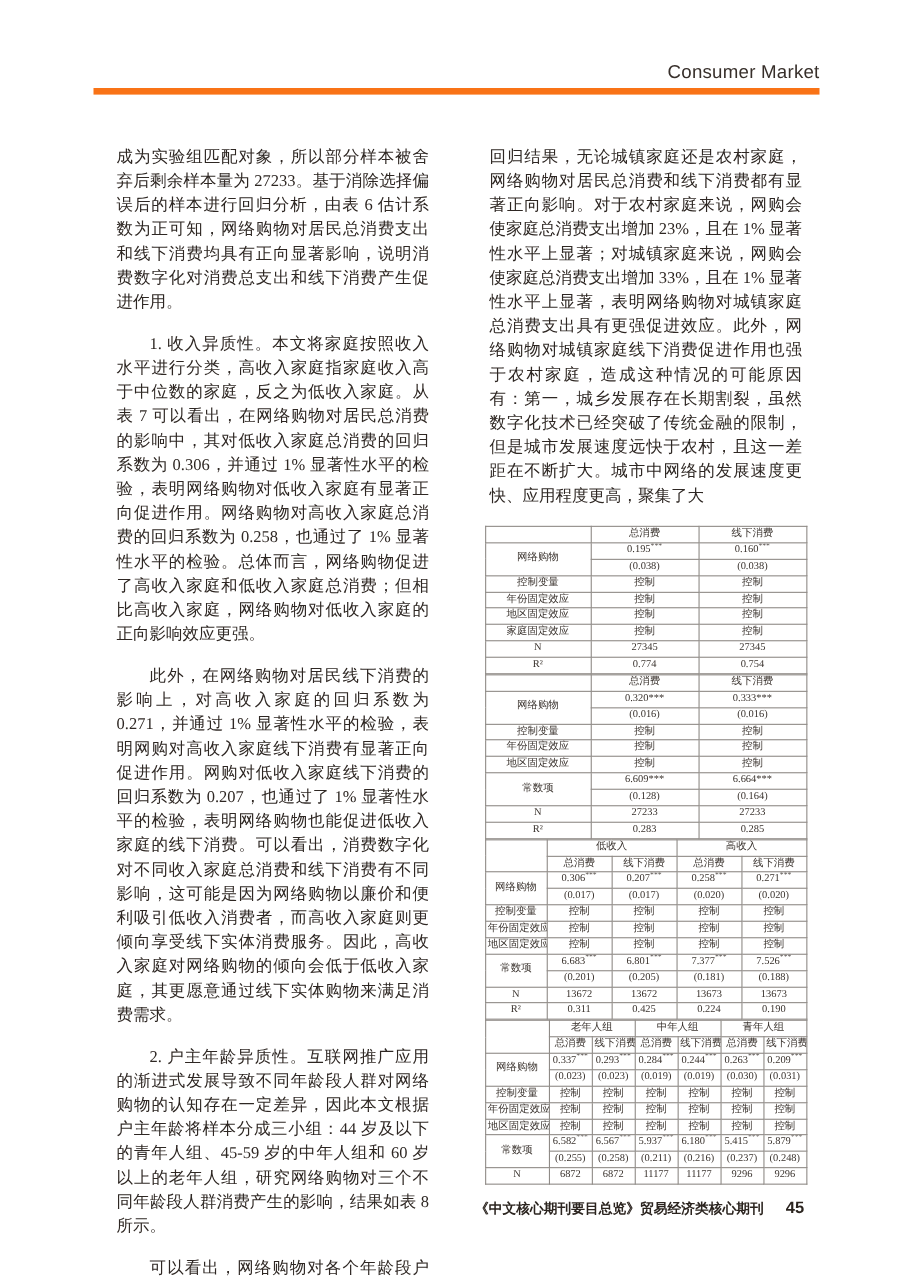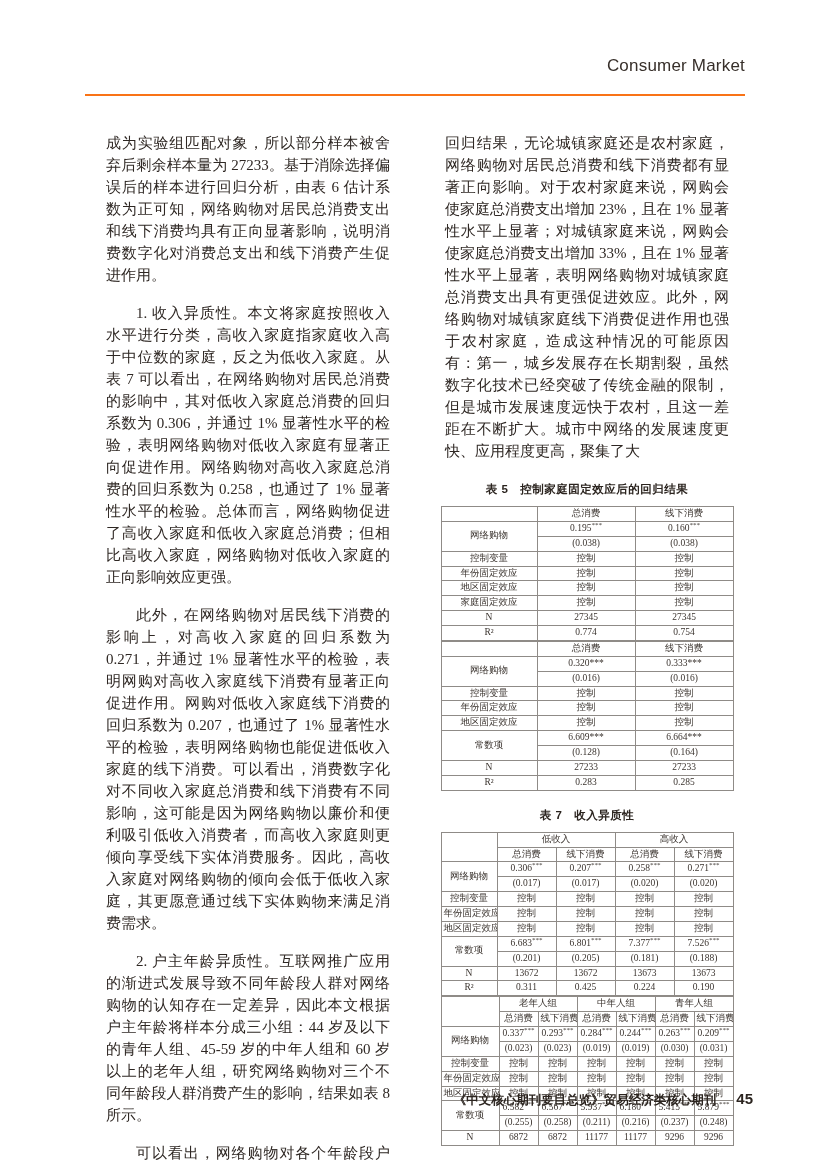--- a/index.html
+++ b/index.html
@@ -6,21 +6,21 @@
   body {
     width:827px; height:1160px; position:relative; overflow:hidden;
     font-family:"Liberation Serif","DejaVu Serif",serif;
     color:#2e2723;
   }
   .page { position:absolute; inset:0; background:#fff; }
 
   
   .page-header {
     position:absolute; left:85px; top:56px; width:660px;
-    border-bottom:2px solid #f97316; text-align:right; padding-bottom:18px;
+    border-bottom:6px solid #f97316; text-align:right; padding-bottom:4px;
   }
   .journal-name {
     font-family:"Liberation Sans","DejaVu Sans",sans-serif;
     font-size:17px; color:#372f2a; letter-spacing:0.2px;
   }
 
   
   .columns { position:absolute; left:90px; top:116px; width:655px; }
   .col {
     width:316px; font-size:15px; line-height:22px;
@@ -44,21 +44,21 @@
   }
   table.datatable th, table.datatable td {
     border:1px solid #8f8b87; text-align:center; vertical-align:middle;
     padding:1px 2px; height:11px; line-height:1.25; font-weight:normal;
     overflow:hidden; white-space:nowrap;
   }
   table.datatable sup { font-size:7px; line-height:0; }
 
   
   .page-footer {
-    position:absolute; left:98px; top:1090px; width:655px; text-align:right;
+    position:absolute; left:76px; top:1090px; width:655px; text-align:right;
     font-family:"Liberation Sans","DejaVu Sans",sans-serif;
     font-weight:bold; font-size:12.5px; color:#2b241f;
   }
   .page-number { font-size:15px; margin-left:20px; }
 </style>
 </head>
 <body>
 
 <div class="page">
 
@@ -74,21 +74,20 @@
         <p class="para indent">2. 户主年龄异质性。互联网推广应用的渐进式发展导致不同年龄段人群对网络购物的认知存在一定差异，因此本文根据户主年龄将样本分成三小组：44 岁及以下的青年人组、45-59 岁的中年人组和 60 岁以上的老年人组，研究网络购物对三个不同年龄段人群消费产生的影响，结果如表 8 所示。</p>
         <p class="para indent">可以看出，网络购物对各个年龄段户主家庭消费均产生显著正向影响。对于居民总消费和线下消费，回归系数在 1% 显著性水平上显著，但相比于中青年群体的户主，网络购物对老年家庭消费的正向效应更大，消费不平等的缓解作用更为明显，说明消费数字化转型对老年家庭的消费激励更强。随着互联网的迅速普及和数字经济的高速发展，帮助老年人习惯数字消费环境并积极参与其中，能提升老年群体消费水平。</p>
         <p class="para indent">3. 城乡异质性。我国城乡二元结构差异明显，网络购物对城乡居民消费的影响程度也可能不尽相同。本文根据户主户籍信息将样本分为城镇、农村。根据表 9 的</p>
       </div>
     <div class="col col-right" id="right-col">
       <div id="right-text">
           <p class="para">回归结果，无论城镇家庭还是农村家庭，网络购物对居民总消费和线下消费都有显著正向影响。对于农村家庭来说，网购会使家庭总消费支出增加 23%，且在 1% 显著性水平上显著；对城镇家庭来说，网购会使家庭总消费支出增加 33%，且在 1% 显著性水平上显著，表明网络购物对城镇家庭总消费支出具有更强促进效应。此外，网络购物对城镇家庭线下消费促进作用也强于农村家庭，造成这种情况的可能原因有：第一，城乡发展存在长期割裂，虽然数字化技术已经突破了传统金融的限制，但是城市发展速度远快于农村，且这一差距在不断扩大。城市中网络的发展速度更快、应用程度更高，聚集了大</p>
         </div>
       <div id="tables-area">
           <div class="tbl-section">
-            <div class="tbl-title">表 5　控制家庭固定效应后的回归结果</div>
             <table class="datatable">
               <colgroup>
                 <col style="width: 96px;">
                 <col style="width: 98px;">
                 <col style="width: 98px;">
               </colgroup>
               <thead>
                 <tr>
                   <th></th>
                   <th>总消费</th>
@@ -193,21 +192,20 @@
                 </tr>
                 <tr>
                   <td rowspan="1">R²</td>
                   <td>0.283</td>
                   <td>0.285</td>
                 </tr>
               </tbody>
             </table>
           </div>
           <div class="tbl-section">
-            <div class="tbl-title">表 7　收入异质性</div>
             <table class="datatable">
               <colgroup>
                 <col style="width: 56px;">
                 <col style="width: 59px;">
                 <col style="width: 59px;">
                 <col style="width: 59px;">
                 <col style="width: 59px;">
               </colgroup>
               <thead>
                 <tr>

